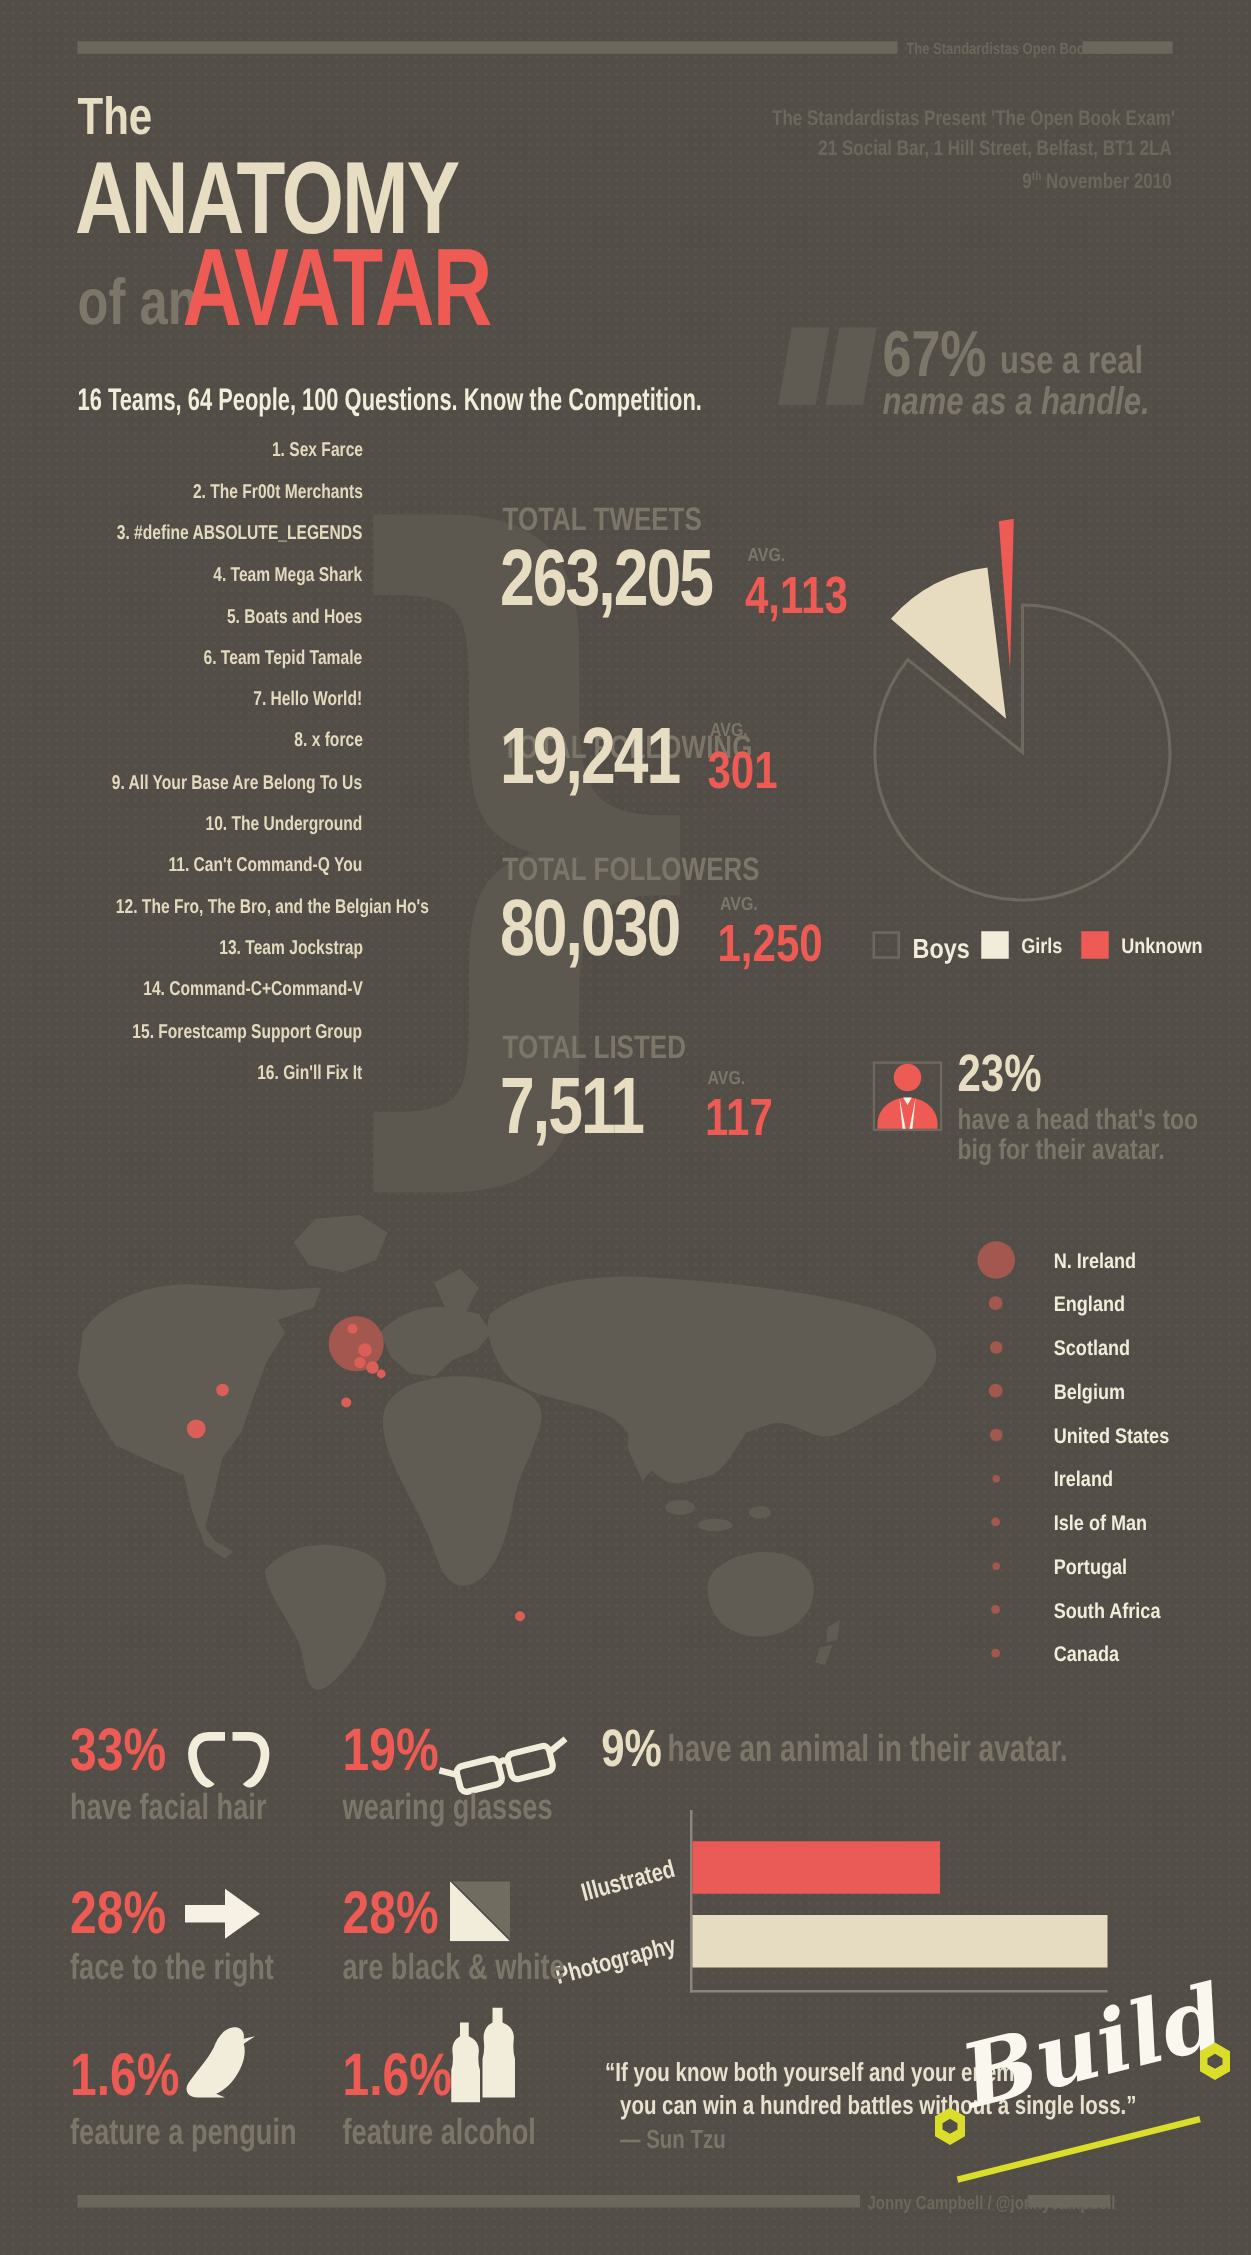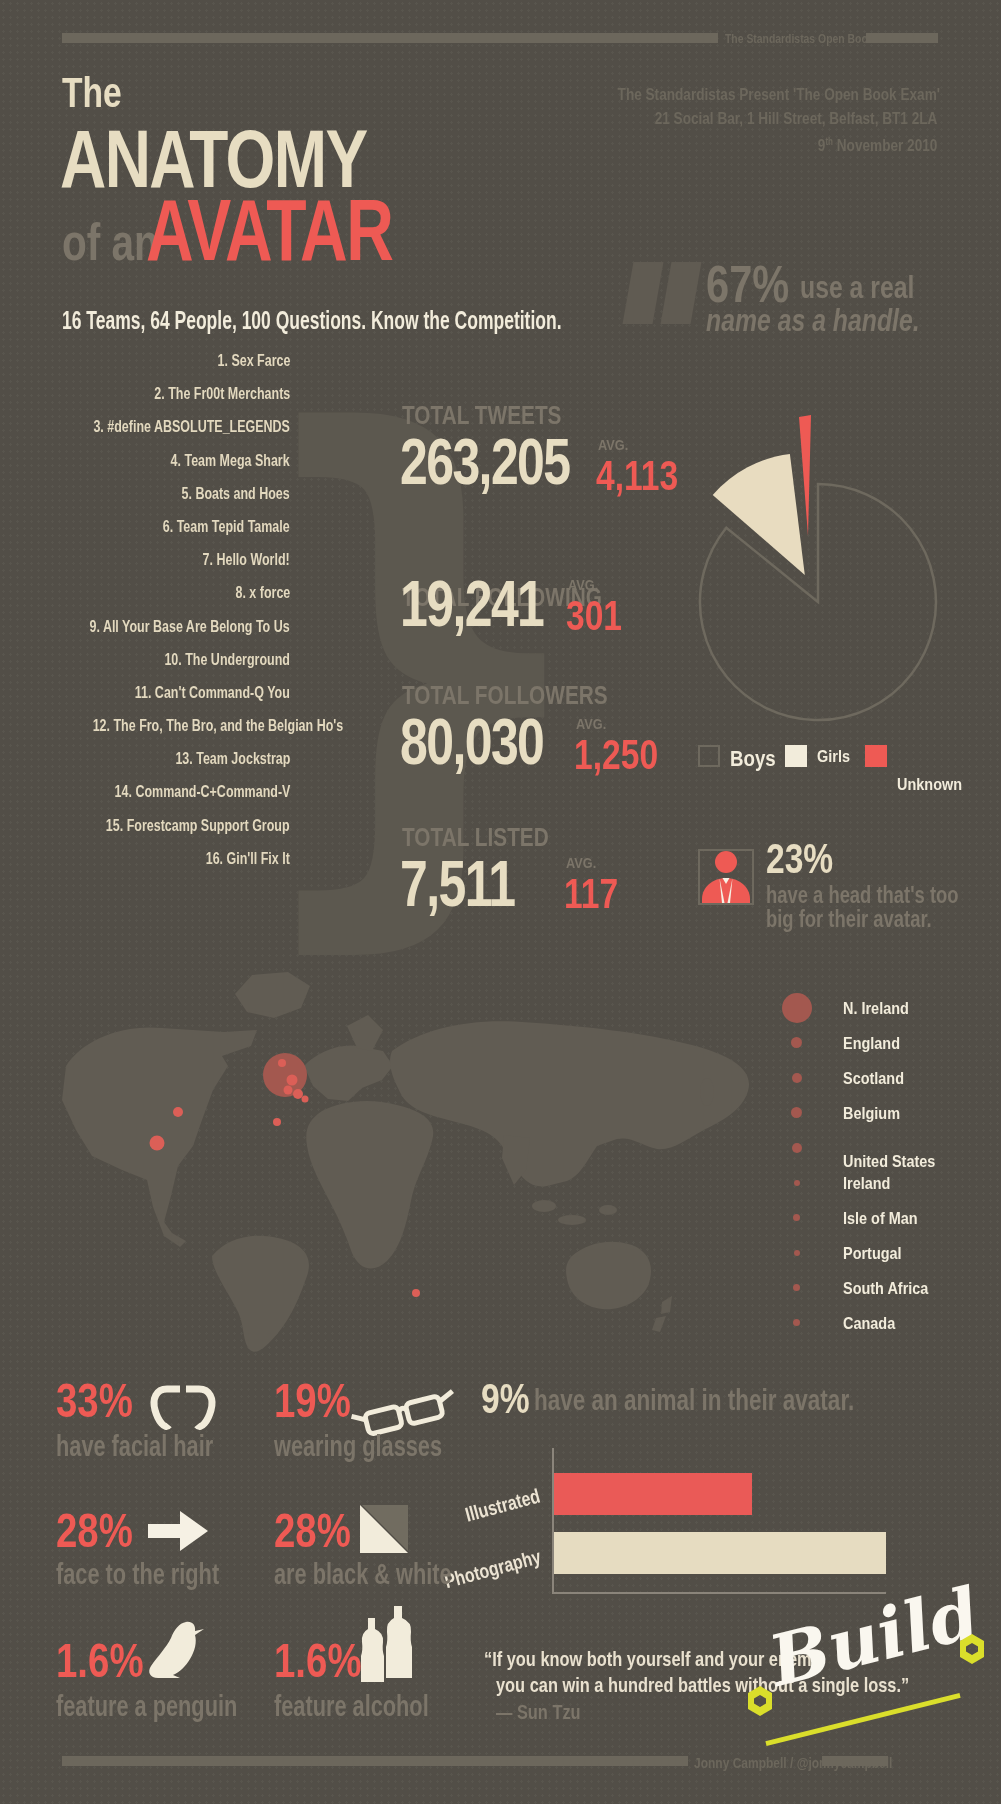--- a/index.html
+++ b/index.html
@@ -106,21 +106,21 @@
     <path d="M 144.8 175 L 129.9 53.9 A 122 122 0 0 0 52.7 95 Z" fill="#e8dcc0"></path>
     <path d="M 148 136 L 139 17 L 151 15 Z" fill="#ee5a54"></path>
   </svg>
 
   <div class="abs" style="left:698px;top:745px;height:24px;">
     <span class="legend-box abs" style="left:0;top:0;border:2px solid #6e695e;width:18px;height:18px;"></span>
     <span class="abs creamb b lh1" style="left:32px;top:3px;font-size:22px;"><span class="sx c85">Boys</span></span>
     <span class="legend-box abs" style="left:87px;top:0;background:#f2ecdb;"></span>
     <span class="abs creamb b lh1" style="left:119px;top:3px;font-size:17px;"><span class="sx c85">Girls</span></span>
     <span class="legend-box abs" style="left:167px;top:0;background:#ee5a54;"></span>
-    <span class="abs creamb b lh1" style="left:199px;top:3px;font-size:17px;margin-top:28px;"><span class="sx c85">Unknown</span></span>
+    <span class="abs creamb b lh1" style="left:199px;top:3px;font-size:17px;"><span class="sx c85">Unknown</span></span>
   </div>
 
   <svg class="abs" style="left:698px;top:849px;" width="56" height="56" viewBox="0 0 56 56">
     <rect x="1" y="1" width="54" height="54" fill="none" stroke="#6e695e" stroke-width="2"></rect>
     <circle cx="28" cy="13" r="11" fill="#ee5a54"></circle>
     <path d="M4 54 L4 50 C4 38 15 29 28 29 C41 29 52 38 52 50 L52 54 Z" fill="#ee5a54"></path>
     <polygon points="21.5,29 26.5,54 24,54" fill="#f6f1e4"></polygon>
     <polygon points="34.5,29 29.5,54 32,54" fill="#f6f1e4"></polygon>
     <polygon points="24.5,29 31.5,29 28,35" fill="#f6f1e4"></polygon>
   </svg>
@@ -165,21 +165,21 @@
   <div class="abs" style="left:770px;top:985px;width:220px;height:360px;">
     <span class="abs" style="left:12px;top:8px;width:30px;height:30px;border-radius:50%;background:#a3584f;"></span>
     <span class="abs creamb b lh1" style="left:73px;top:15px;font-size:17px;"><span class="sx c85">N. Ireland</span></span>
     <span class="abs" style="left:21px;top:52px;width:11px;height:11px;border-radius:50%;background:#a3584f;"></span>
     <span class="abs creamb b lh1" style="left:73px;top:50px;font-size:17px;"><span class="sx c85">England</span></span>
     <span class="abs" style="left:22px;top:88px;width:10px;height:10px;border-radius:50%;background:#a3584f;"></span>
     <span class="abs creamb b lh1" style="left:73px;top:85px;font-size:17px;"><span class="sx c85">Scotland</span></span>
     <span class="abs" style="left:21px;top:122px;width:11px;height:11px;border-radius:50%;background:#a3584f;"></span>
     <span class="abs creamb b lh1" style="left:73px;top:120px;font-size:17px;"><span class="sx c85">Belgium</span></span>
     <span class="abs" style="left:22px;top:158px;width:10px;height:10px;border-radius:50%;background:#a3584f;"></span>
-    <span class="abs creamb b lh1" style="left:73px;top:168px;font-size:17px;"><span class="sx c85">United States</span></span>
+    <span class="abs creamb b lh1" style="left:73px;top:155px;font-size:17px;"><span class="sx c85">United States</span></span>
     <span class="abs" style="left:24px;top:195px;width:6px;height:6px;border-radius:50%;background:#a3584f;"></span>
     <span class="abs creamb b lh1" style="left:73px;top:190px;font-size:17px;"><span class="sx c85">Ireland</span></span>
     <span class="abs" style="left:23px;top:229px;width:7px;height:7px;border-radius:50%;background:#a3584f;"></span>
     <span class="abs creamb b lh1" style="left:73px;top:225px;font-size:17px;text-decoration:underline;"><span class="sx c85">Isle of Man</span></span>
     <span class="abs" style="left:24px;top:265px;width:6px;height:6px;border-radius:50%;background:#a3584f;"></span>
     <span class="abs creamb b lh1" style="left:73px;top:260px;font-size:17px;"><span class="sx c85">Portugal</span></span>
     <span class="abs" style="left:23px;top:299px;width:7px;height:7px;border-radius:50%;background:#a3584f;"></span>
     <span class="abs creamb b lh1" style="left:73px;top:295px;font-size:17px;"><span class="sx c85">South Africa</span></span>
     <span class="abs" style="left:23px;top:334px;width:7px;height:7px;border-radius:50%;background:#a3584f;"></span>
     <span class="abs creamb b lh1" style="left:73px;top:330px;font-size:17px;"><span class="sx c85">Canada</span></span>

